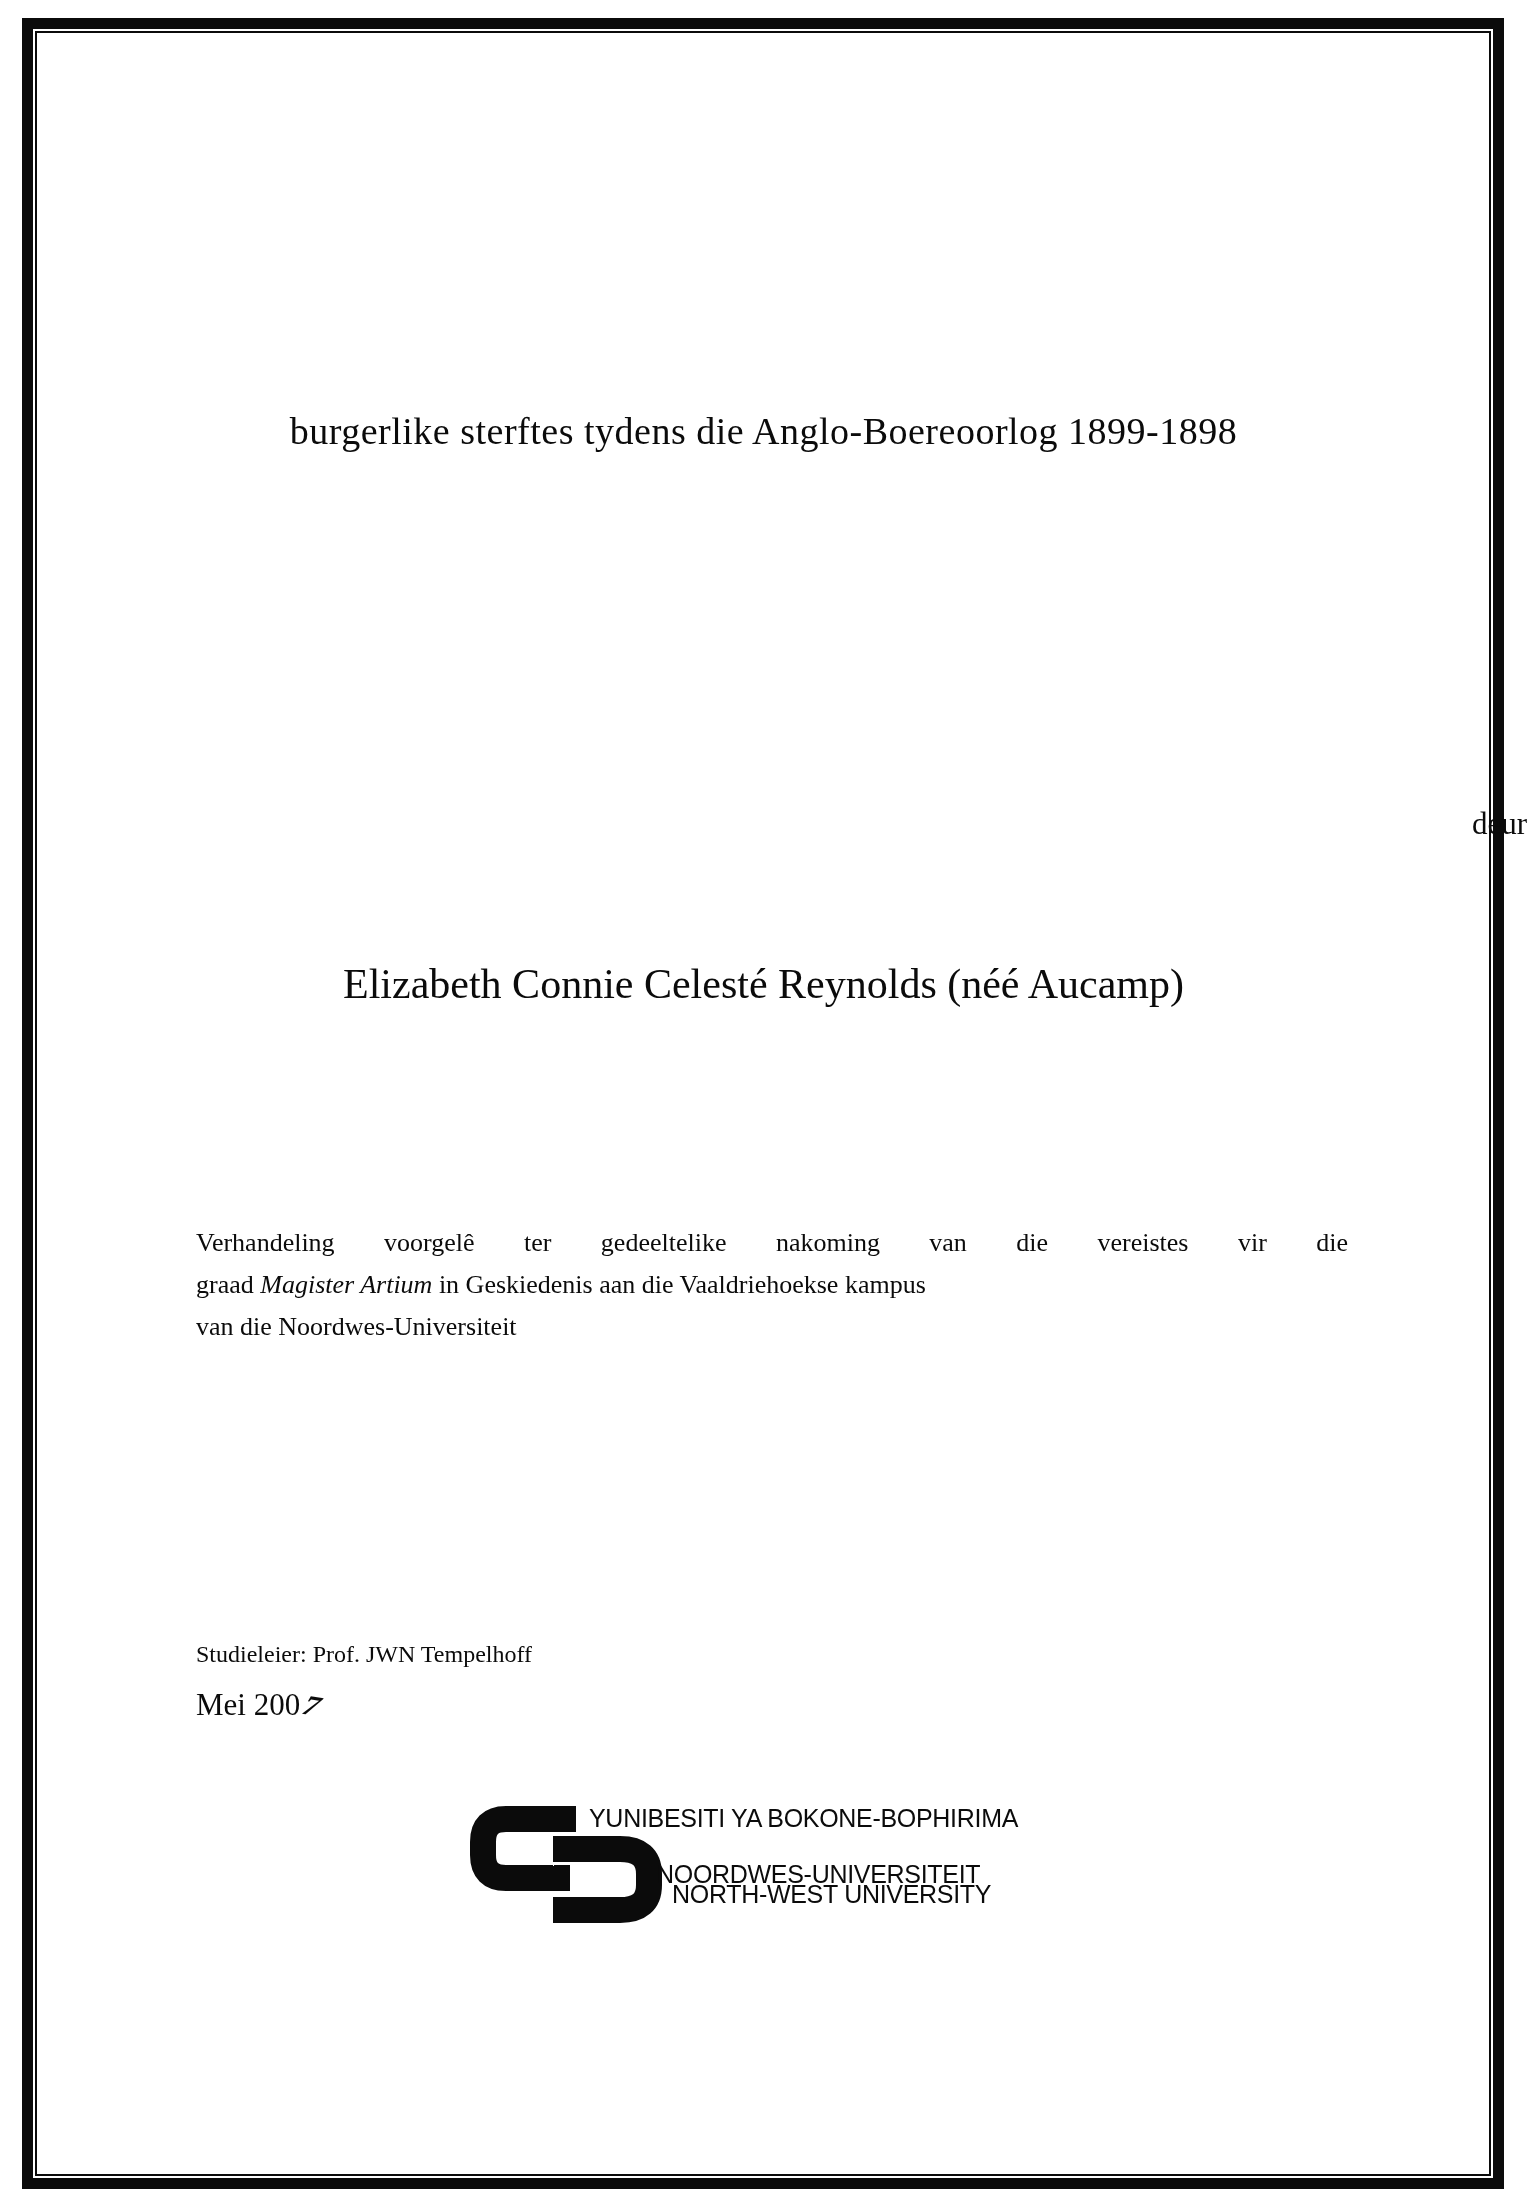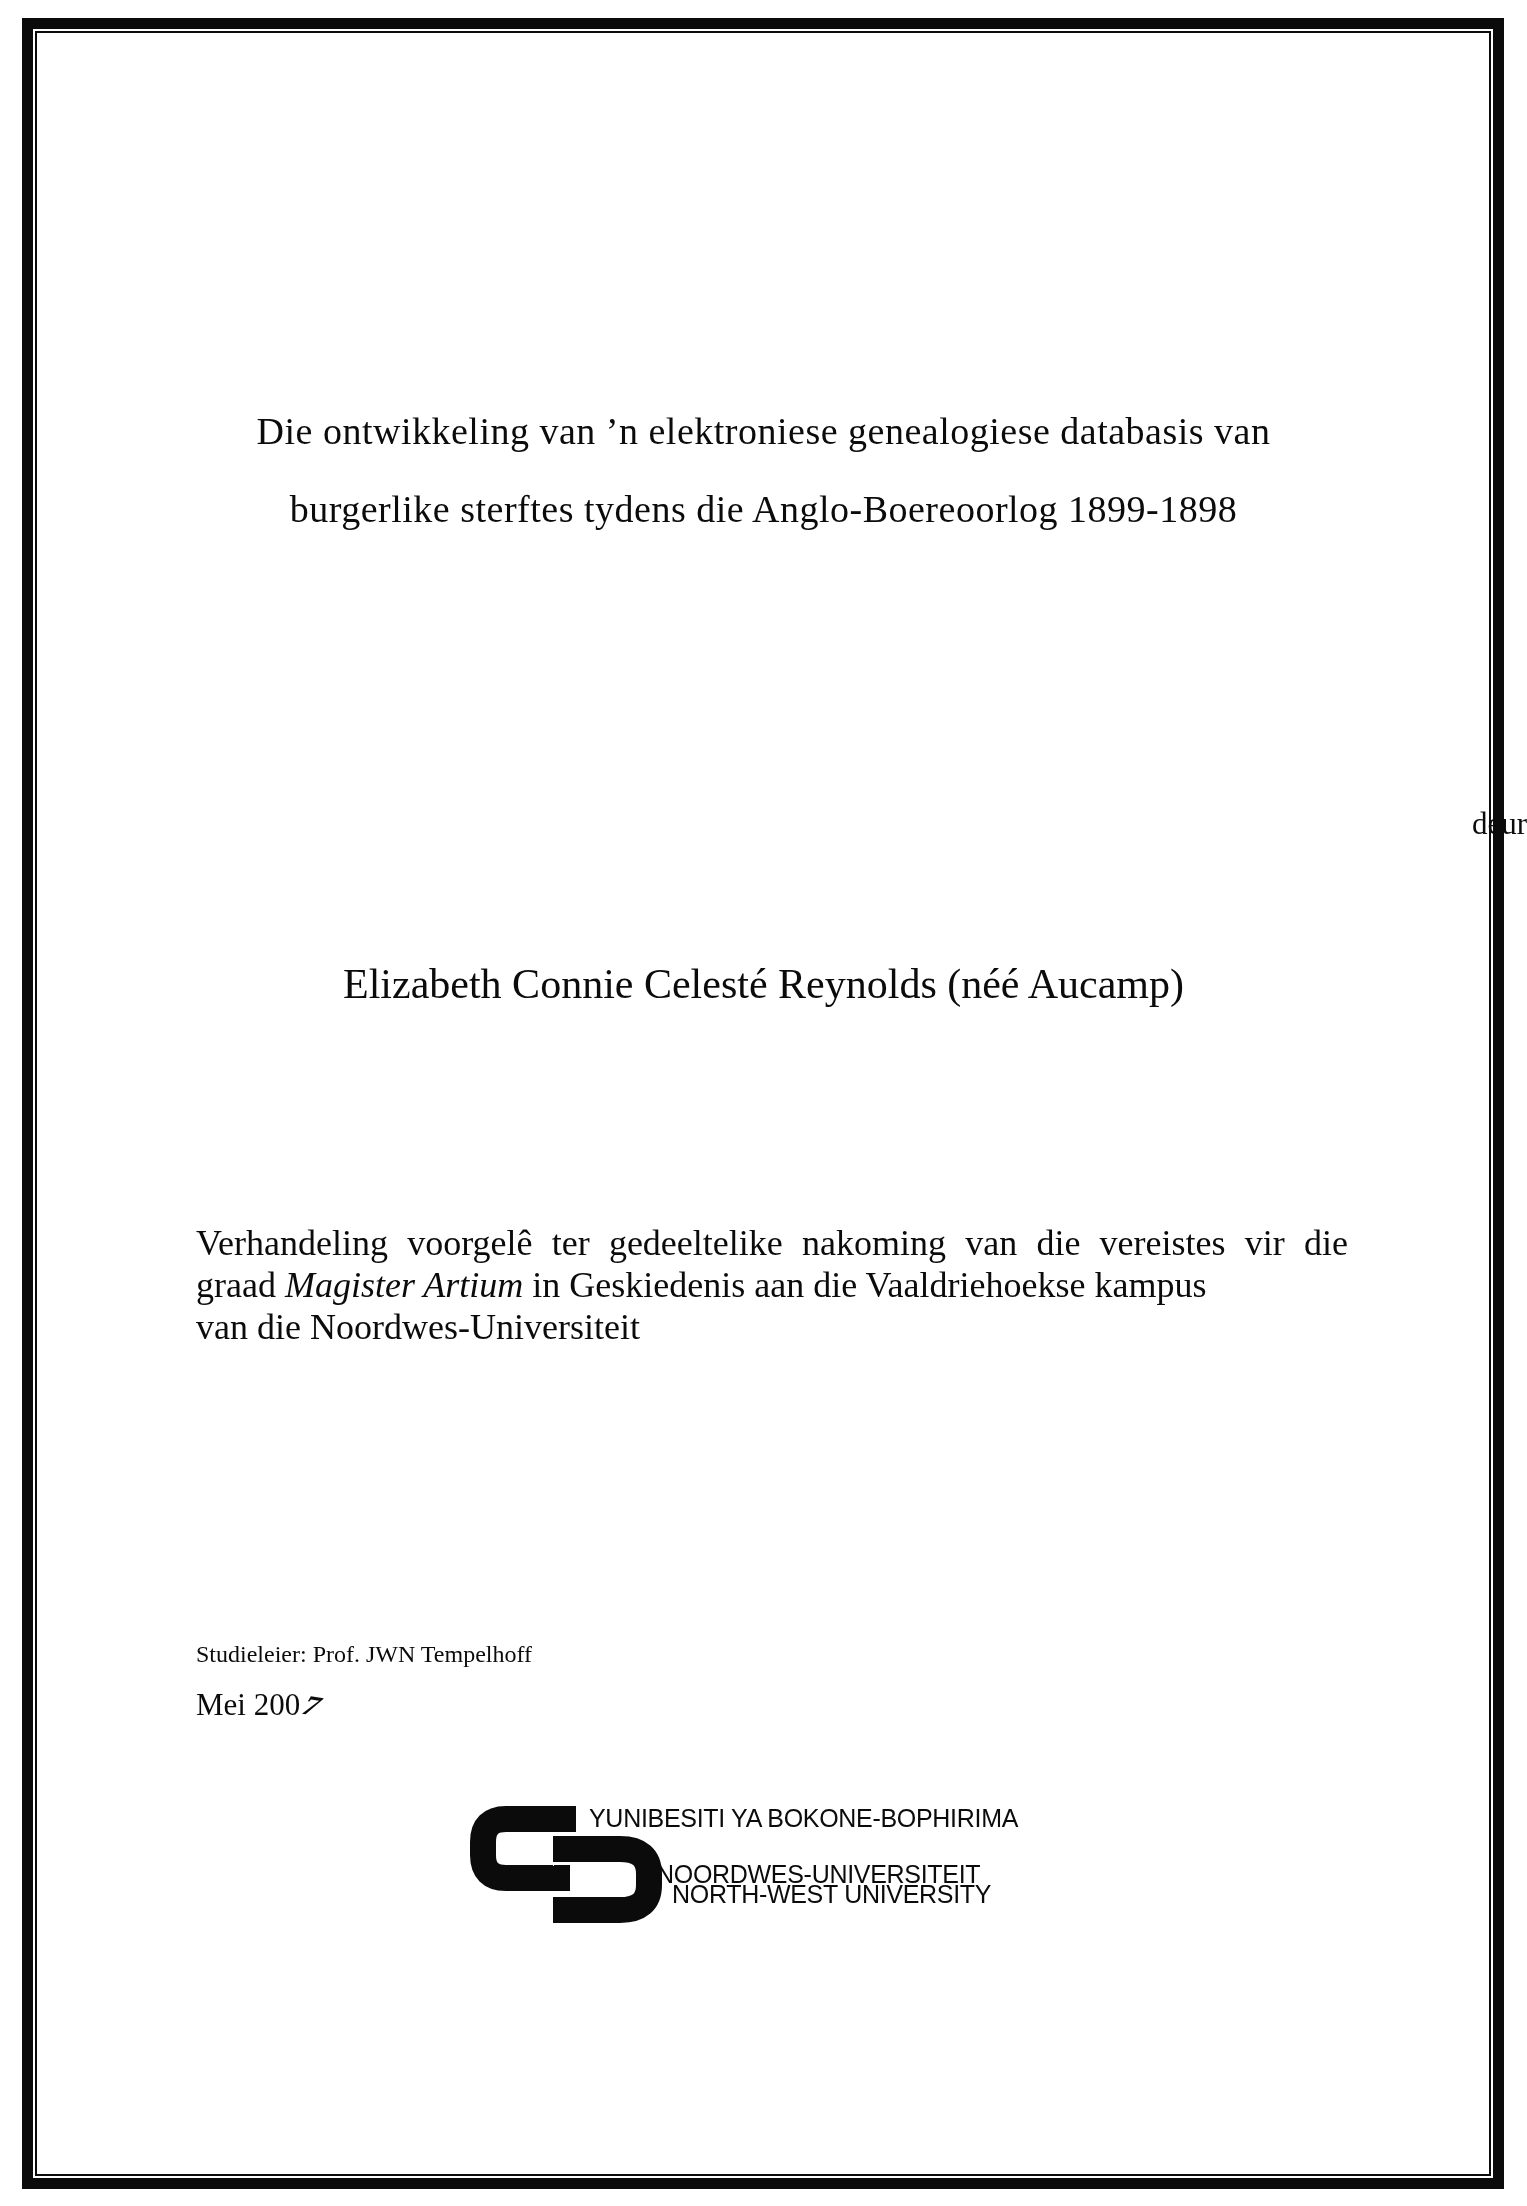--- a/index.html
+++ b/index.html
@@ -46,21 +46,21 @@
     left: 0; right: 0;
     top: 960px;
     text-align: center;
     font-size: 42px;
   }
   .statement {
     position: absolute;
     left: 196px;
     top: 1222px;
     width: 1152px;
-    font-size: 36px;
+    font-size: 26px;
     line-height: 42px;
   }
   .statement .justified {
     text-align: justify;
     text-align-last: justify;
     word-spacing: 2px;
   }
   .italic { font-style: italic; }
   .supervisor {
     position: absolute;
@@ -106,21 +106,20 @@
 </head>
 <body>
 
 <div class="page">
 
   <div class="outer-frame">
     <div class="inner-frame"></div>
   </div>
 
   <div class="title-block">
-    <div>Die ontwikkeling van ’n elektroniese genealogiese databasis van</div>
     <div>burgerlike sterftes tydens die Anglo-Boereoorlog 1899-1898</div>
   </div>
 
   <div class="byline">deur</div>
 
   <div class="author">Elizabeth Connie Celesté Reynolds (néé Aucamp)</div>
 
   <div class="statement">
     <div class="justified">Verhandeling voorgelê ter gedeeltelike nakoming van die vereistes vir die</div>
     <div><span>graad </span><span class="italic">Magister Artium</span><span> in Geskiedenis aan die Vaaldriehoekse kampus</span></div>

